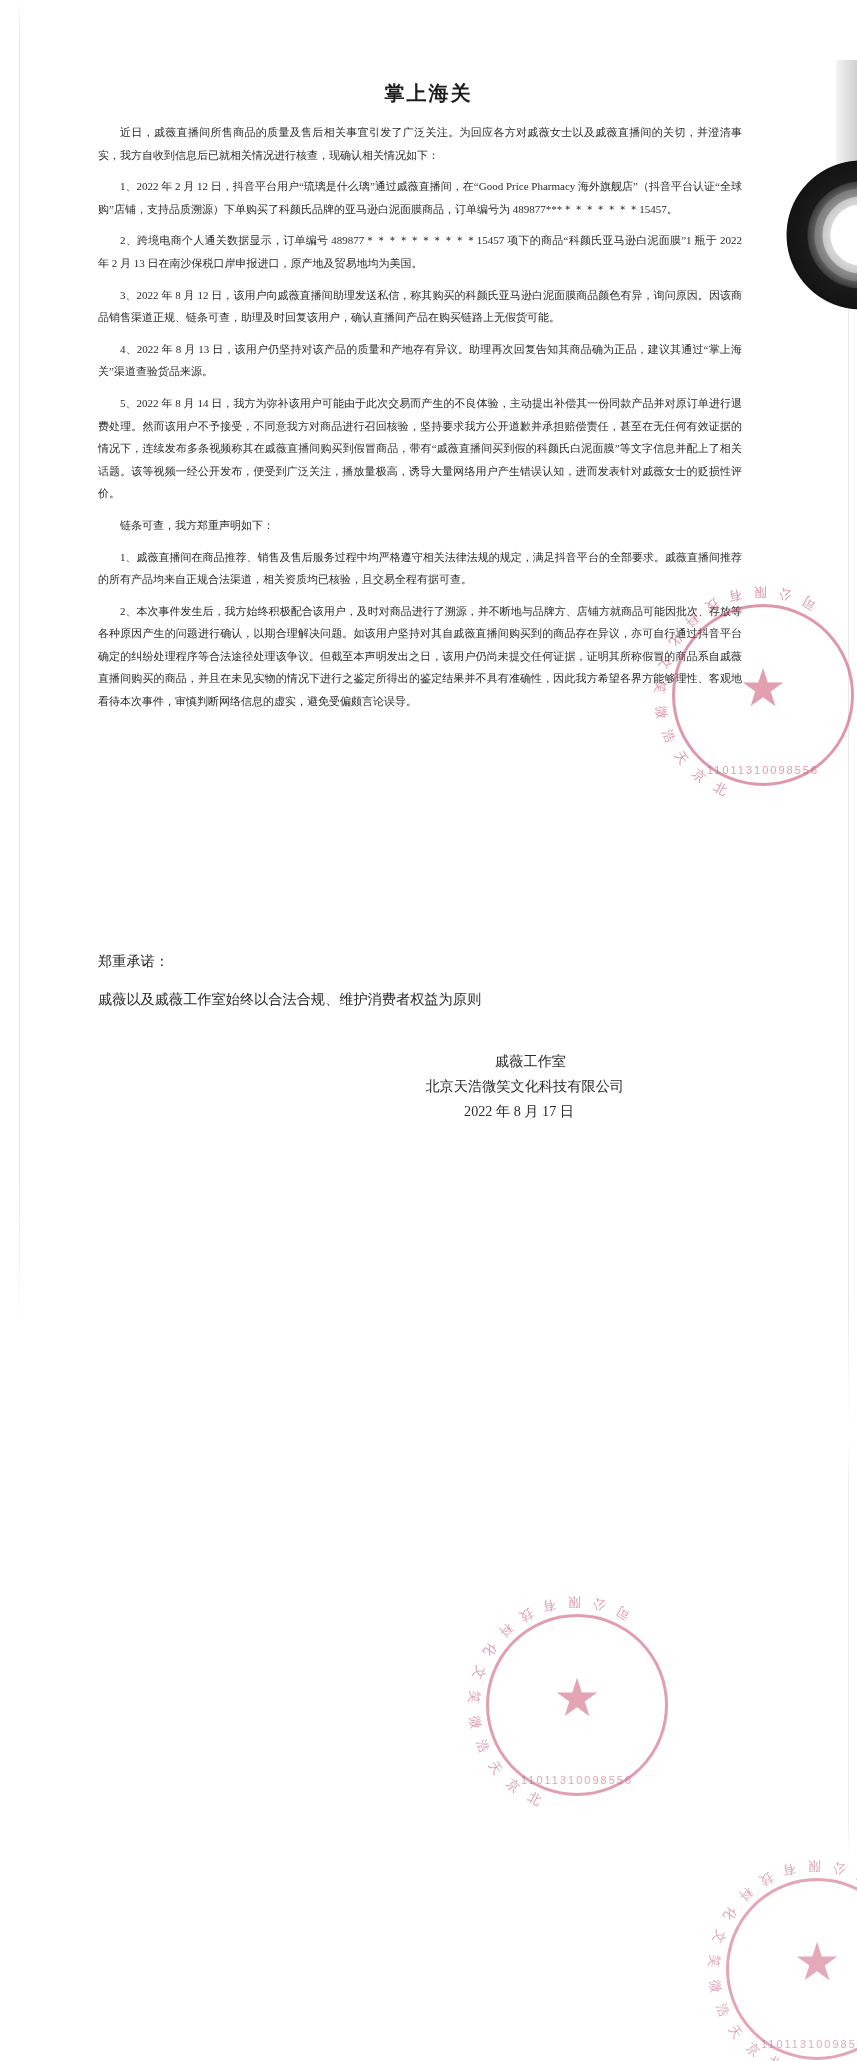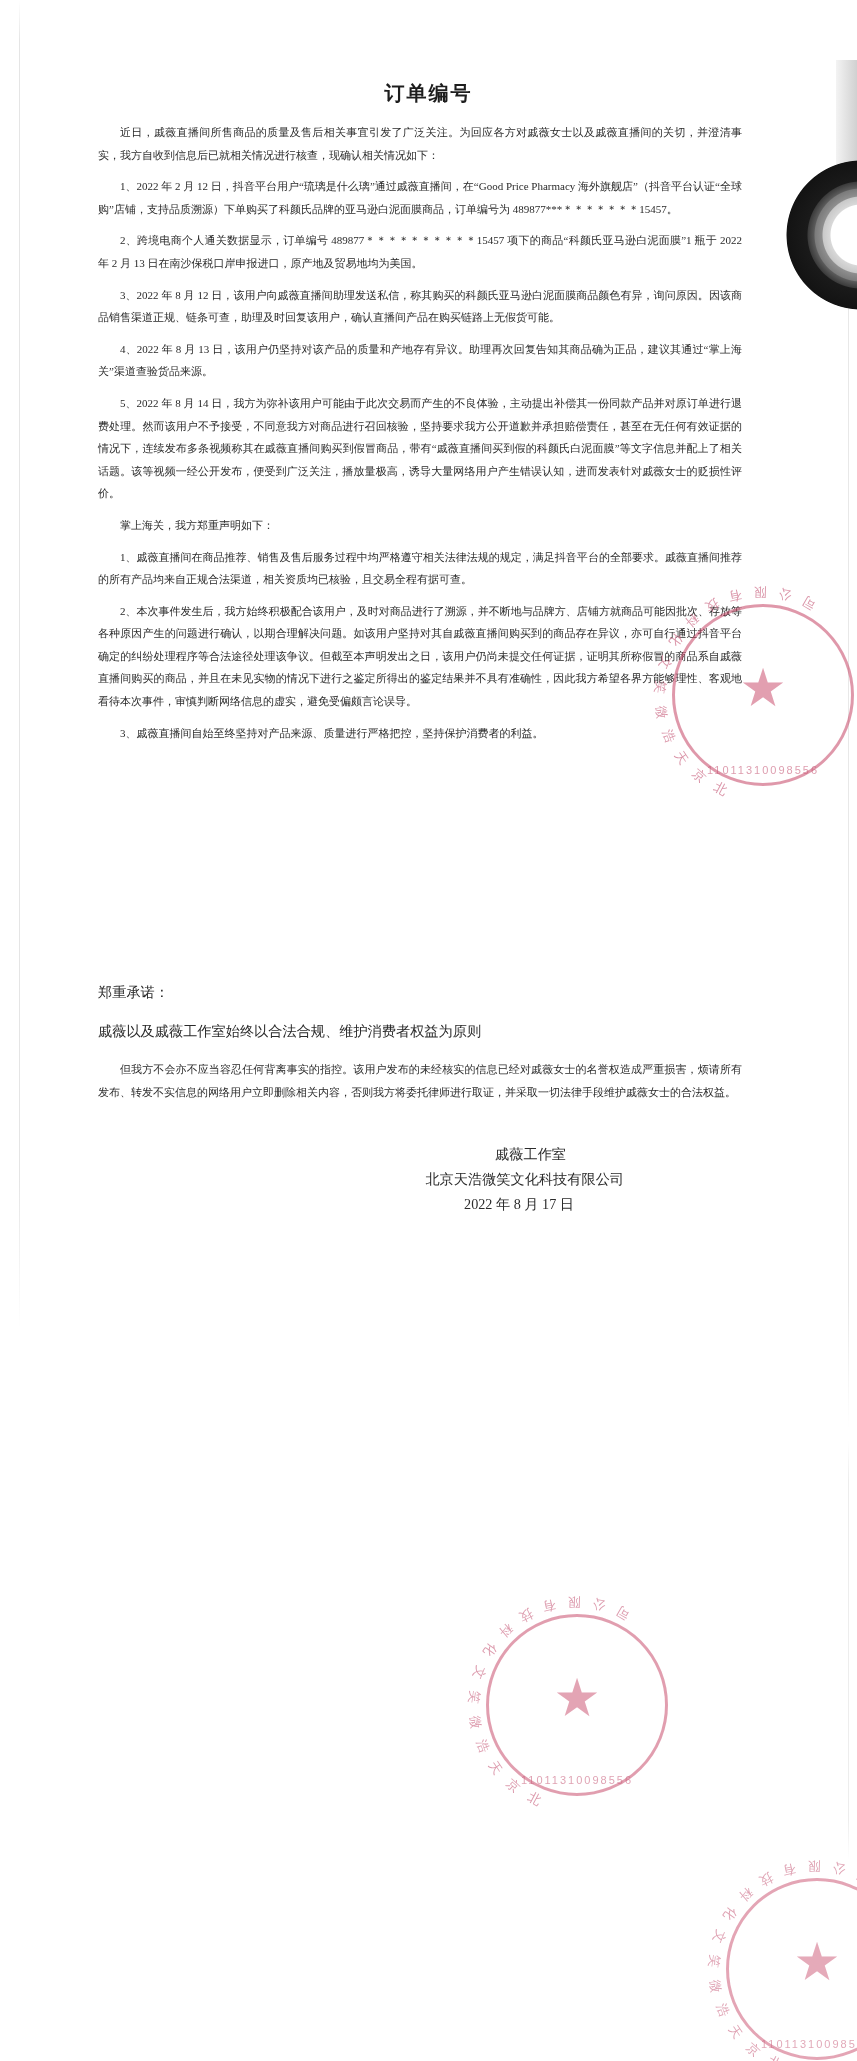--- a/index.html
+++ b/index.html
@@ -292,42 +292,40 @@
       <span style="transform: rotate(92deg) translate(-94px) rotate(90deg);">限</span>
       <span style="transform: rotate(106deg) translate(-94px) rotate(90deg);">公</span>
       <span style="transform: rotate(120deg) translate(-94px) rotate(90deg);">司</span>
     </div>
     <div class="star">★</div>
     <div class="code">11011310098556</div>
   </div>
 
   <div class="doc">
 
-    <h1 class="title">订单编号</h1>
+    <h1 class="title">掌上海关</h1>
 
     <div class="body-block">
       <p class="para">近日，戚薇直播间所售商品的质量及售后相关事宜引发了广泛关注。为回应各方对戚薇女士以及戚薇直播间的关切，并澄清事实，我方自收到信息后已就相关情况进行核查，现确认相关情况如下：</p>
       <p class="para">1、2022 年 2 月 12 日，抖音平台用户“琉璃是什么璃”通过戚薇直播间，在“Good Price Pharmacy 海外旗舰店”（抖音平台认证“全球购”店铺，支持品质溯源）下单购买了科颜氏品牌的亚马逊白泥面膜商品，订单编号为 489877***＊＊＊＊＊＊＊15457。</p>
       <p class="para">2、跨境电商个人通关数据显示，订单编号 489877＊＊＊＊＊＊＊＊＊＊15457 项下的商品“科颜氏亚马逊白泥面膜”1 瓶于 2022 年 2 月 13 日在南沙保税口岸申报进口，原产地及贸易地均为美国。</p>
       <p class="para">3、2022 年 8 月 12 日，该用户向戚薇直播间助理发送私信，称其购买的科颜氏亚马逊白泥面膜商品颜色有异，询问原因。因该商品销售渠道正规、链条可查，助理及时回复该用户，确认直播间产品在购买链路上无假货可能。</p>
       <p class="para">4、2022 年 8 月 13 日，该用户仍坚持对该产品的质量和产地存有异议。助理再次回复告知其商品确为正品，建议其通过“掌上海关”渠道查验货品来源。</p>
       <p class="para">5、2022 年 8 月 14 日，我方为弥补该用户可能由于此次交易而产生的不良体验，主动提出补偿其一份同款产品并对原订单进行退费处理。然而该用户不予接受，不同意我方对商品进行召回核验，坚持要求我方公开道歉并承担赔偿责任，甚至在无任何有效证据的情况下，连续发布多条视频称其在戚薇直播间购买到假冒商品，带有“戚薇直播间买到假的科颜氏白泥面膜”等文字信息并配上了相关话题。该等视频一经公开发布，便受到广泛关注，播放量极高，诱导大量网络用户产生错误认知，进而发表针对戚薇女士的贬损性评价。</p>
 
-      <p class="para">掌上海关，我方郑重声明如下：</p>
+      <p class="para">链条可查，我方郑重声明如下：</p>
       <p class="para">1、戚薇直播间在商品推荐、销售及售后服务过程中均严格遵守相关法律法规的规定，满足抖音平台的全部要求。戚薇直播间推荐的所有产品均来自正规合法渠道，相关资质均已核验，且交易全程有据可查。</p>
       <p class="para">2、本次事件发生后，我方始终积极配合该用户，及时对商品进行了溯源，并不断地与品牌方、店铺方就商品可能因批次、存放等各种原因产生的问题进行确认，以期合理解决问题。如该用户坚持对其自戚薇直播间购买到的商品存在异议，亦可自行通过抖音平台确定的纠纷处理程序等合法途径处理该争议。但截至本声明发出之日，该用户仍尚未提交任何证据，证明其所称假冒的商品系自戚薇直播间购买的商品，并且在未见实物的情况下进行之鉴定所得出的鉴定结果并不具有准确性，因此我方希望各界方能够理性、客观地看待本次事件，审慎判断网络信息的虚实，避免受偏颇言论误导。</p>
-      <p class="para">3、戚薇直播间自始至终坚持对产品来源、质量进行严格把控，坚持保护消费者的利益。</p>
     </div>
 
     <div class="gap-large"></div>
 
     <div class="promise-block">
       <p class="promise-head">郑重承诺：</p>
       <p class="promise-line">戚薇以及戚薇工作室始终以合法合规、维护消费者权益为原则</p>
-      <p class="para">但我方不会亦不应当容忍任何背离事实的指控。该用户发布的未经核实的信息已经对戚薇女士的名誉权造成严重损害，烦请所有发布、转发不实信息的网络用户立即删除相关内容，否则我方将委托律师进行取证，并采取一切法律手段维护戚薇女士的合法权益。</p>
 
       <div class="signature">
         <div class="sig-studio">戚薇工作室</div>
         <div class="sig-company">北京天浩微笑文化科技有限公司</div>
         <div class="sig-date">2022 年 8 月 17 日</div>
       </div>
     </div>
 
   </div>
 </div>

